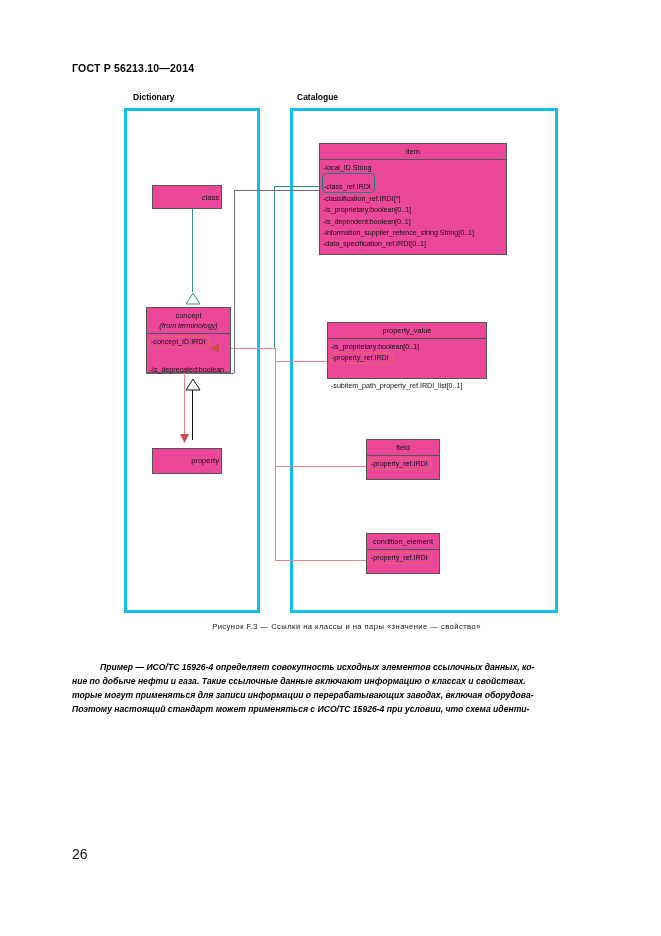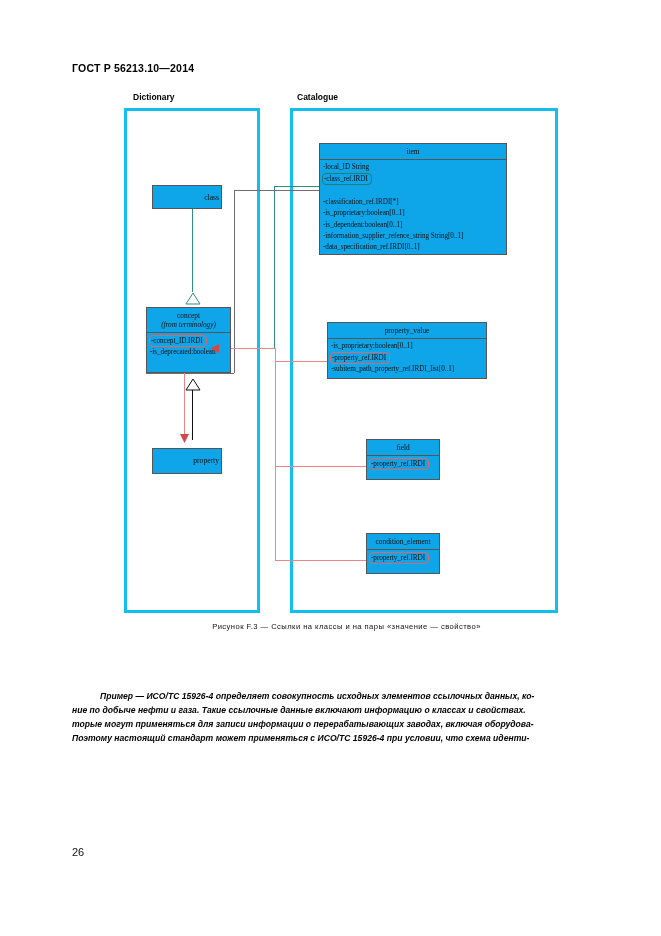--- a/index.html
+++ b/index.html
@@ -47,27 +47,26 @@
   .swimlane {
     position: absolute;
     border: 3px solid #12bdf0;
     background: transparent;
     box-sizing: border-box;
   }
 
   
   .uml {
     position: absolute;
-    background: #0ea5e9;
+    background: #ec4899;
     border: 1px solid #555555;
     box-sizing: border-box;
     font-size: 7.2px;
     color: #111;
     z-index: 5;
-    font-family: Liberation Serif, serif;
   }
   .uml .title {
     text-align: center;
     padding: 3px 2px 3px 2px;
     border-bottom: 1px solid #555555;
     font-size: 7.4px;
     white-space: nowrap;
   }
   .uml .title.noline {
     border-bottom: none;
@@ -93,30 +92,30 @@
     text-align: right;
     padding: 7px 2px;
     font-size: 7.6px;
   }
 
   
   .attr.hl-teal {
     display: inline-block;
     border: 1px solid #1b7f7a;
     border-radius: 4px;
-    padding: 0 3px 0 1px;
-    margin: 0 0 12px -1px;
+    padding: 8px 3px 0 1px;
+    margin: 0 0 0 -1px;
     line-height: 10px;
   }
   .attr.hl-red {
     display: inline-block;
     border: 1px solid #e06666;
     border-radius: 4px;
     padding: 0 3px 0 1px;
-    margin: 0 0 0 -1px;
+    margin: 0 0 16px -1px;
     line-height: 10px;
   }
   .h-teal, .v-teal {
     position: absolute;
     background: #2f8f86;
     z-index: 3;
   }
   .h-teal { height: 1px; }
   .v-teal { width: 1px; }
 
@@ -167,28 +166,28 @@
     font-style: italic;
     font-weight: bold;
     line-height: 14.1px;
     color: #000;
     text-align: justify;
   }
   #example-block .ln {
     white-space: nowrap;
     display: block;
   }
-  #example-block .indent { padding-left: 28px; margin-top: 29px; }
+  #example-block .indent { padding-left: 28px; }
 
   
   #page-number {
     position: absolute;
     left: 72px;
     top: 846px;
-    font-size: 11px;
+    font-size: 14px;
     color: #111;
   }
 </style>
 </head>
 <body>
 
 <div id="std-header">ГОСТ Р 56213.10—2014</div>
 
 <div id="figure">
 

